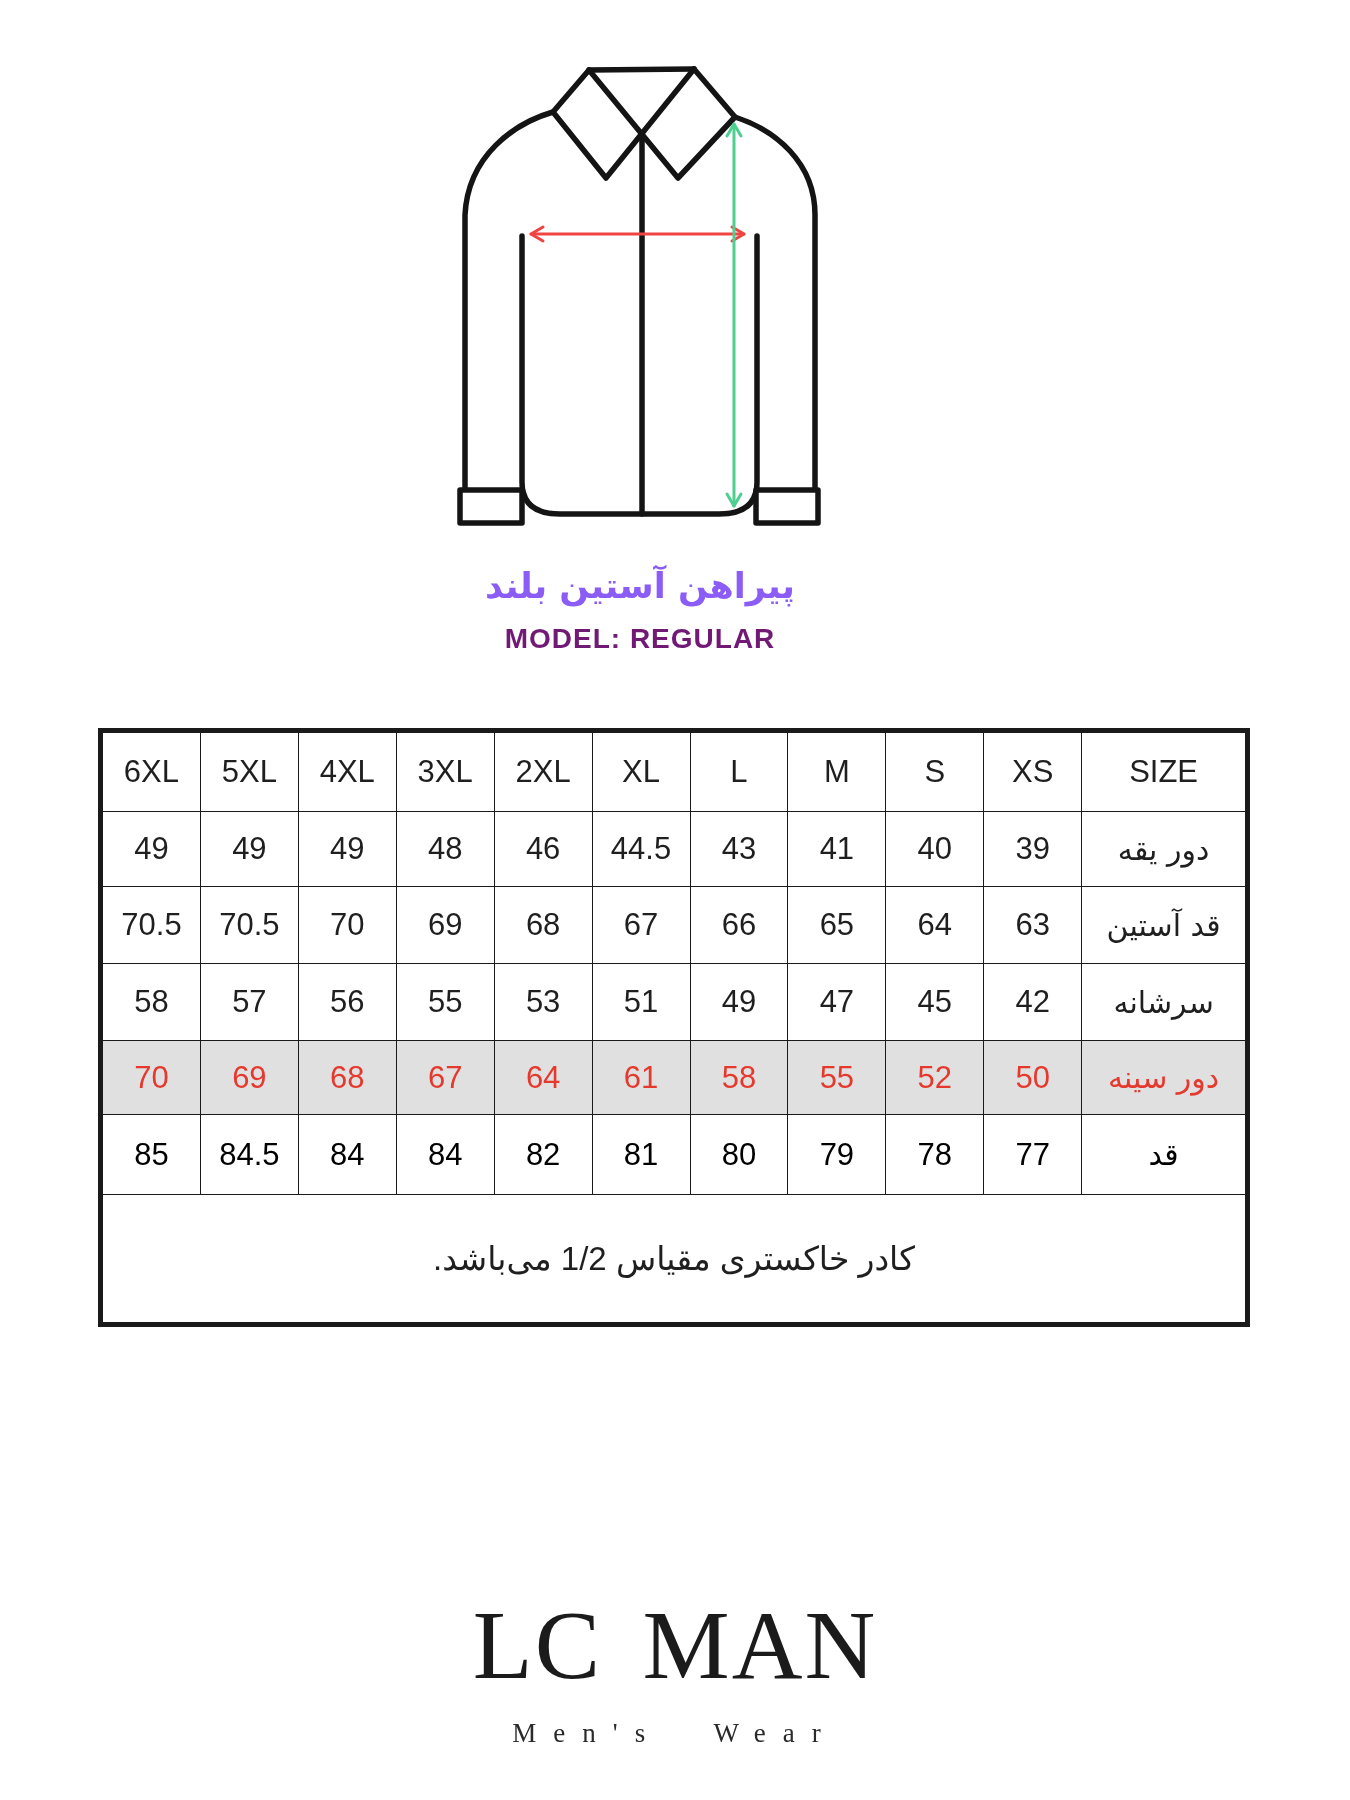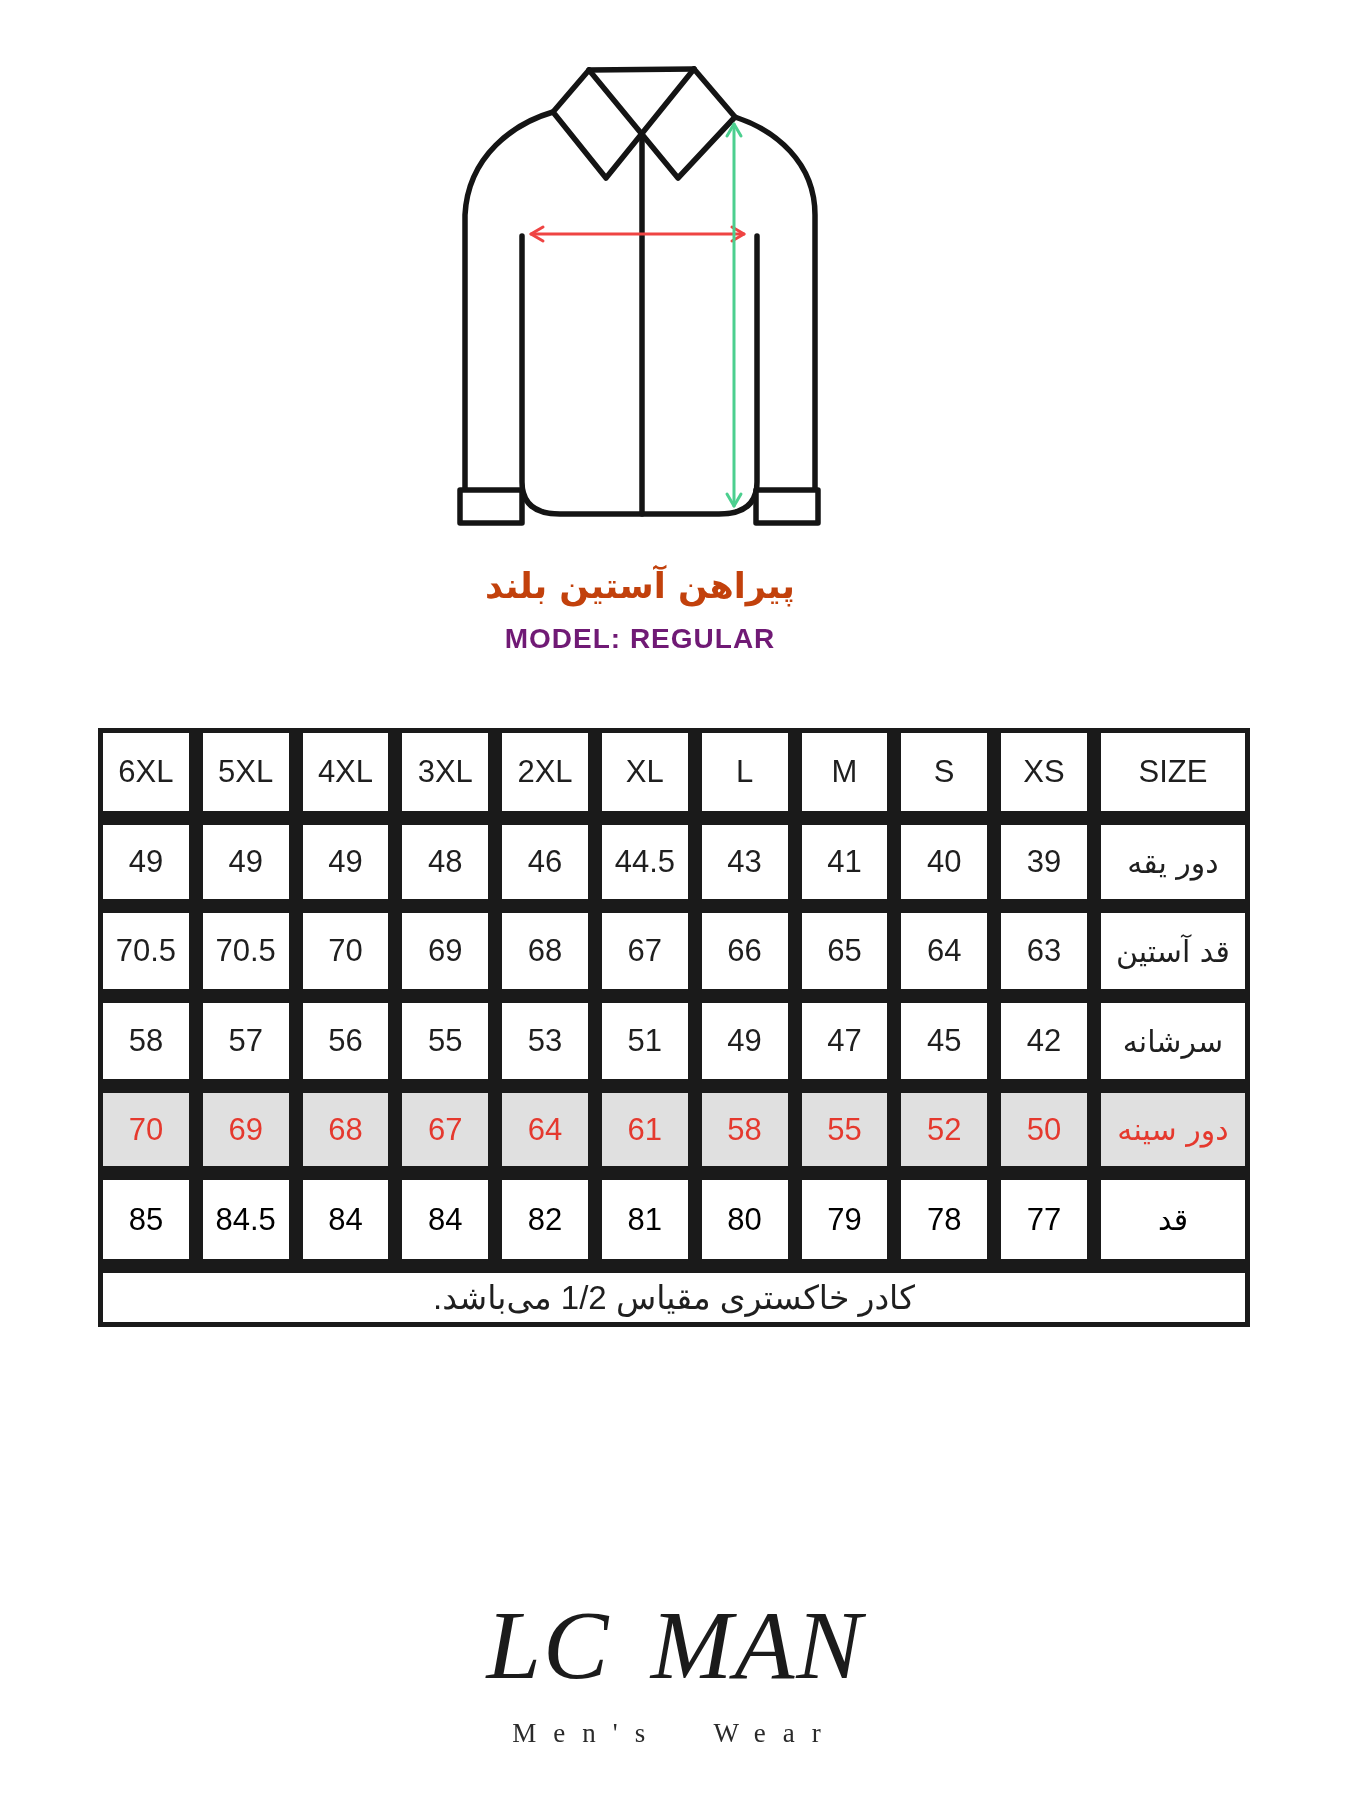--- a/index.html
+++ b/index.html
@@ -10,55 +10,55 @@
     overflow:hidden;
     font-family:"Liberation Sans","DejaVu Sans",sans-serif;
   }
   
   .shirt-wrap{position:absolute;left:430px;top:45px;width:420px;height:490px;}
   .shirt-wrap svg{display:block;width:100%;height:100%;}
   .fa-title{
     position:absolute;left:395px;top:566px;width:490px;
     text-align:center;direction:rtl;
     font-family:"DejaVu Sans",sans-serif;
-    font-size:35px;font-weight:700;color:#c2410c;
+    font-size:35px;font-weight:700;color:#8b5cf6;
   }
   .model-title{
     position:absolute;left:395px;top:623px;width:490px;
     text-align:center;
     font-size:28px;font-weight:700;letter-spacing:1px;color:#701a75;
   }
   
   .size-table{
     position:absolute;left:98px;top:728px;width:1152px;height:599px;
     box-sizing:border-box;
     background:#1a1a1a;
     padding:5px;
     display:grid;
     grid-template-columns:repeat(10,1fr) 1.68fr;
     grid-template-rows:78px 74px 76px 76px 73px 79px 1fr;
-    gap:14px;
+    gap:1px;
   }
   .cell{
     background:#ffffff;
     display:flex;align-items:center;justify-content:center;
     font-size:31px;color:#1f1f1f;
     font-family:"Liberation Sans","DejaVu Sans",sans-serif;
     white-space:nowrap;
   }
   .cell.head{font-size:31px;}
   .cell.chest{background:#e0e0e0;color:#e5392e;}
   .cell.length{color:#000000;}
   .cell.rtl{direction:rtl;font-family:"DejaVu Sans",sans-serif;font-size:30px;}
   .cell.note{font-size:33px;direction:rtl;font-family:Liberation Sans, sans-serif;}
   
   .logo{position:absolute;left:0;right:0;top:1596px;text-align:center;color:#1b1b1b;}
   .logo .brand{
     font-family:"Liberation Serif","DejaVu Serif",serif;
-    font-size:98px;line-height:1;letter-spacing:2px;word-spacing:14px;font-style:italic;
+    font-size:98px;line-height:1;letter-spacing:2px;word-spacing:14px;
   }
   .logo .tagline{
     margin-top:24px;
     font-family:"Liberation Serif","DejaVu Serif",serif;
     font-size:27px;letter-spacing:17px;word-spacing:28px;
     color:#2a2a2a;
   }
 </style>
 </head>
 <body>

